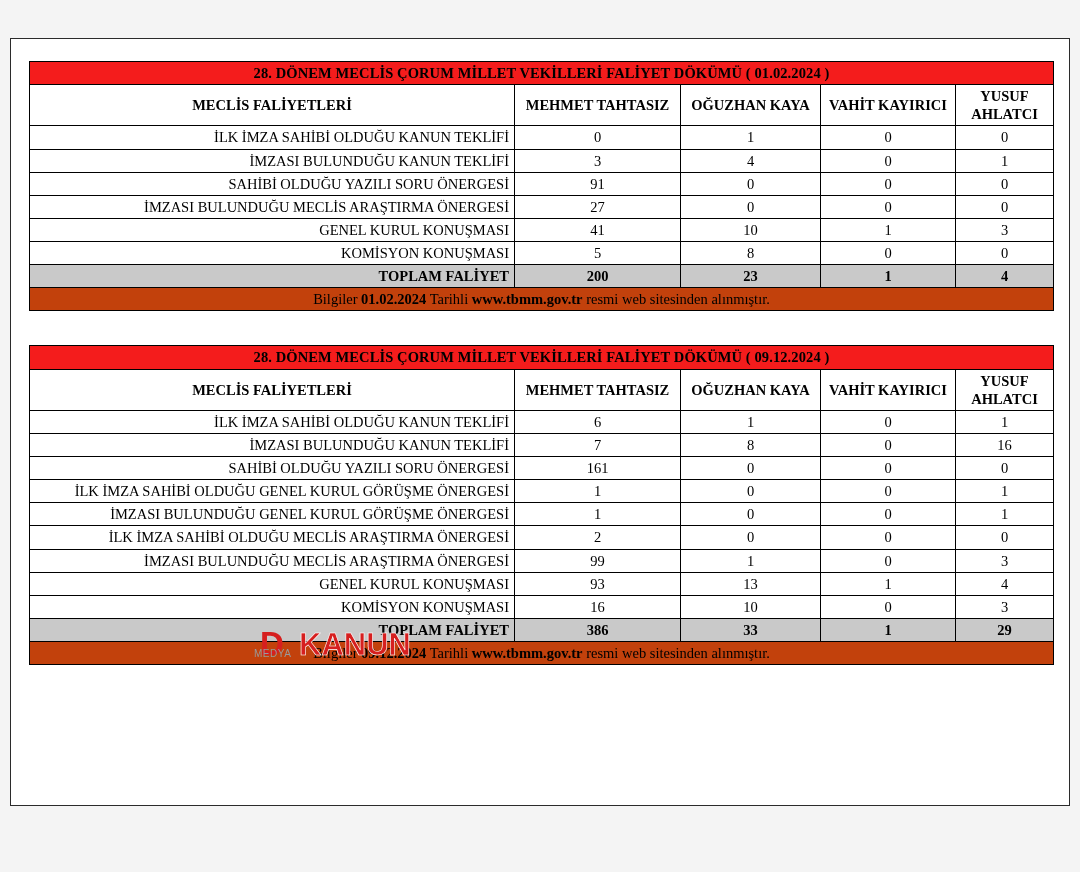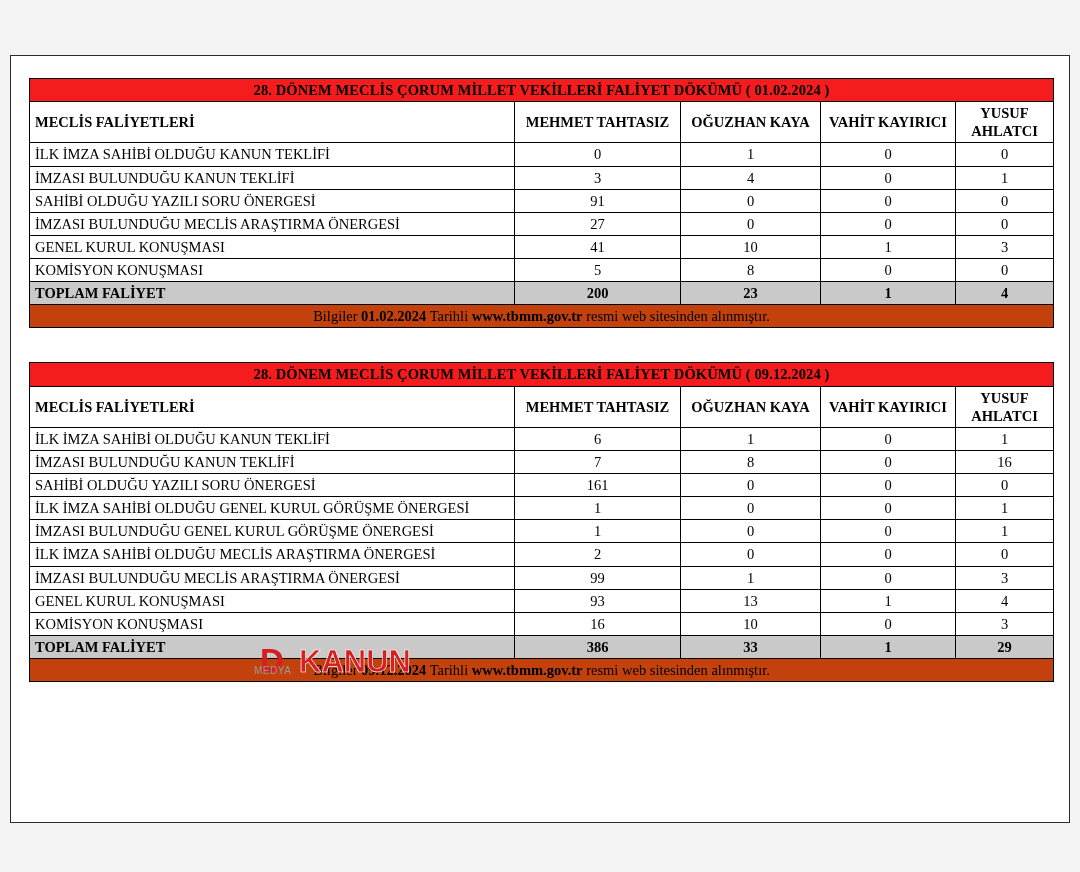--- a/index.html
+++ b/index.html
@@ -9,21 +9,21 @@
   body {
     width: 1080px;
     height: 872px;
     background: #f4f4f4;
     font-family: "Liberation Serif", serif;
     overflow: hidden;
   }
   .page {
     position: absolute;
     left: 10px;
-    top: 55px;
+    top: 38px;
     width: 1060px;
     height: 768px;
     background: #ffffff;
     border: 1px solid #2b2b2b;
     box-sizing: border-box;
   }
   .page-inner {
     padding: 22px 18px 0 18px;
   }
   table.doc-table {
@@ -49,27 +49,27 @@
     padding: 4px 2px;
     color: #000;
   }
   .head-row td {
     font-weight: bold;
     font-size: 15px;
     background: #ffffff;
     padding: 3px 5px;
   }
   .head-row td.lbl {
-    text-align: left;
+    text-align: center;
   }
   .head-row td.num {
     text-align: center;
   }
   td.lbl {
-    text-align: left;
+    text-align: right;
     white-space: nowrap;
     overflow: hidden;
   }
   td.num {
     text-align: center;
   }
   .total-row td {
     background: #c9c9c9;
     font-weight: bold;
   }

